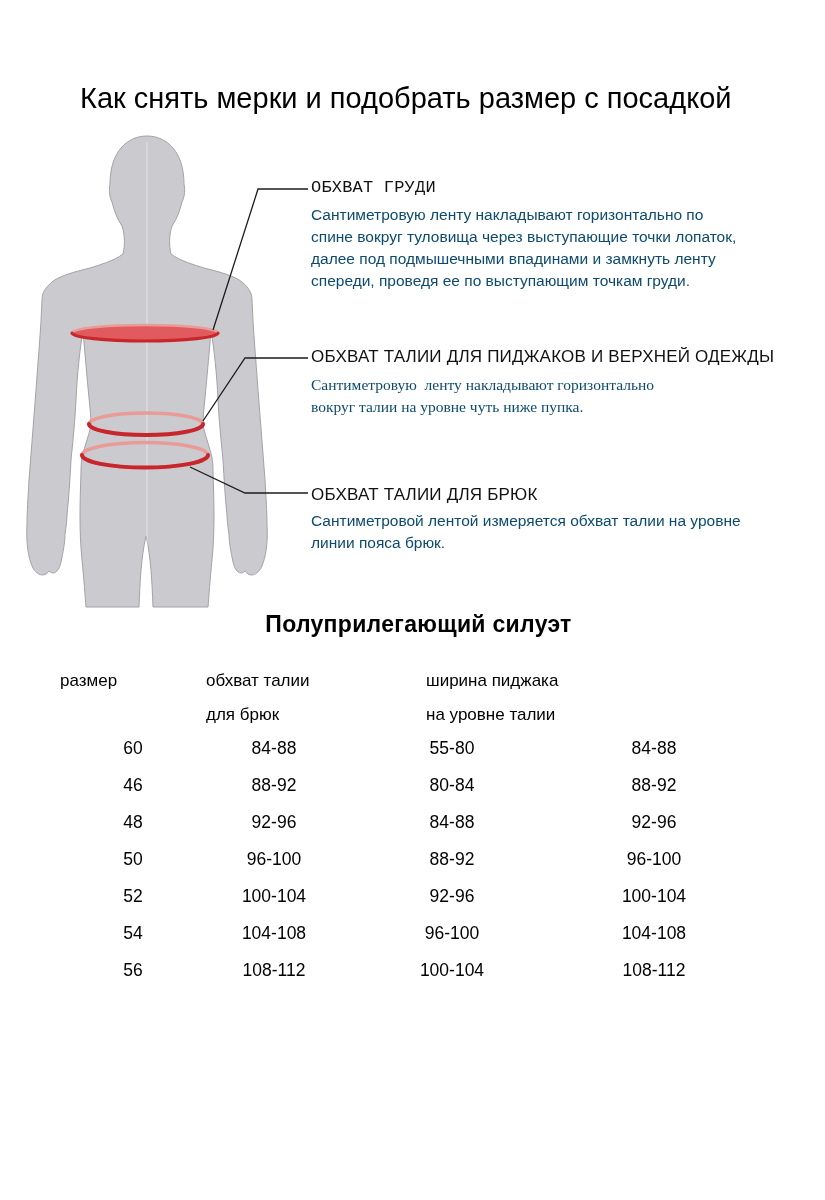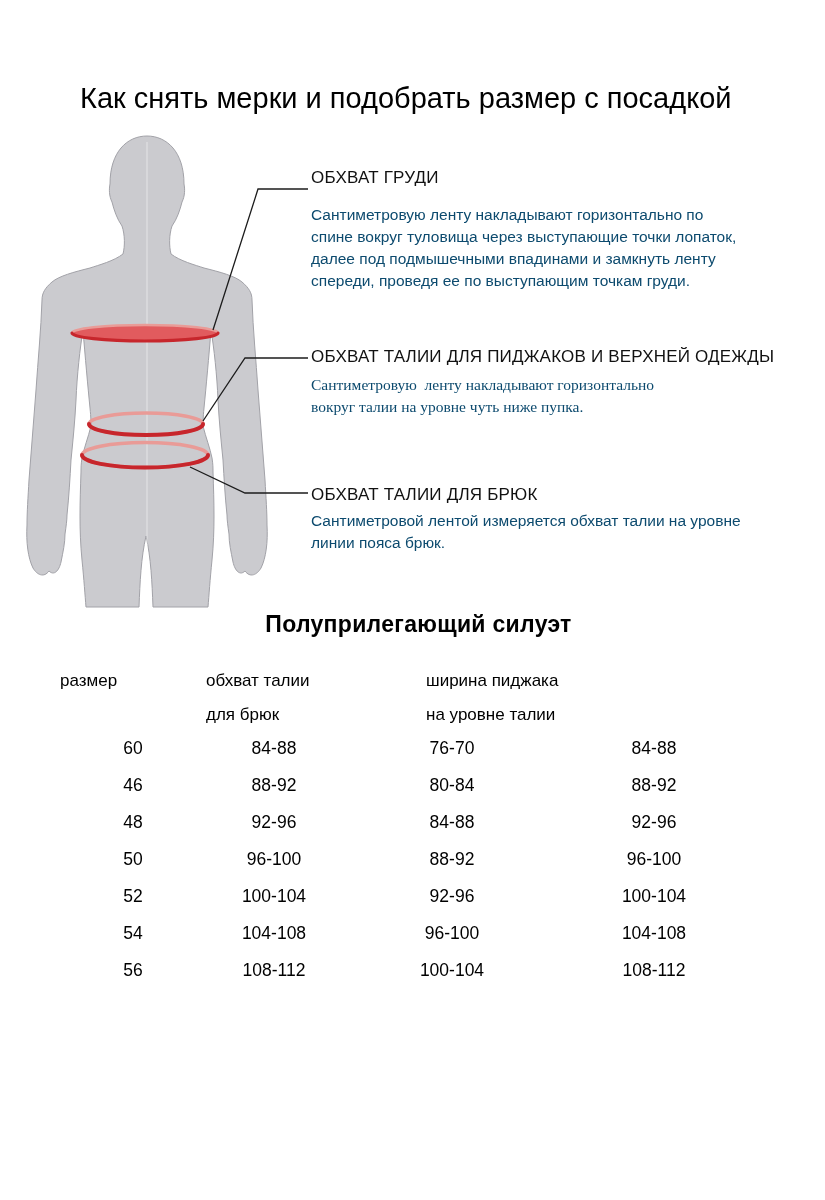--- a/index.html
+++ b/index.html
@@ -10,21 +10,21 @@
   .abs{position:absolute;}
   .page-title{
     left:80px;top:82px;font-size:29px;line-height:32px;white-space:nowrap;color:#000;
   }
   .m-heading{
     font-size:17px;line-height:20px;white-space:nowrap;color:#111;letter-spacing:.2px;
   }
   .m-desc{
     font-size:15.5px;line-height:22px;white-space:pre-wrap;color:#0c4a6e;
   }
-  .h1{left:311px;top:168px;}
+  .h1{left:311px;top:178px;font-family:Liberation Mono, monospace;}
   .p1{left:311px;top:204px;}
   .h2{left:311px;top:347px;}
   .p2{left:311px;top:374px;font-family:Liberation Serif, serif;}
   .h3{left:311px;top:485px;}
   .p3{left:311px;top:510px;}
   .table-title-wrap{left:0;top:611px;width:825px;text-align:center;}
   .table-title{font-size:23px;font-weight:bold;letter-spacing:.3px;margin-left:12px;}
   .thead{left:60px;top:664px;width:686px;display:flex;}
   .thead .cell{
     font-size:17px;line-height:34px;text-align:left;white-space:pre-line;
@@ -147,21 +147,21 @@
 для брюк</div>
     <div class="cell c4">ширина пиджака
 на уровне талии</div>
   </div>
 
   <div class="abs tbody">
 
   <div class="trow">
       <div class="cell c1">60</div>
       <div class="cell c2">84-88</div>
-      <div class="cell c3">76-70</div>
+      <div class="cell c3">55-80</div>
       <div class="cell c4">84-88</div>
     </div>
       <div class="trow">
       <div class="cell c1">46</div>
       <div class="cell c2">88-92</div>
       <div class="cell c3">80-84</div>
       <div class="cell c4">88-92</div>
     </div>
       <div class="trow">
       <div class="cell c1">48</div>

